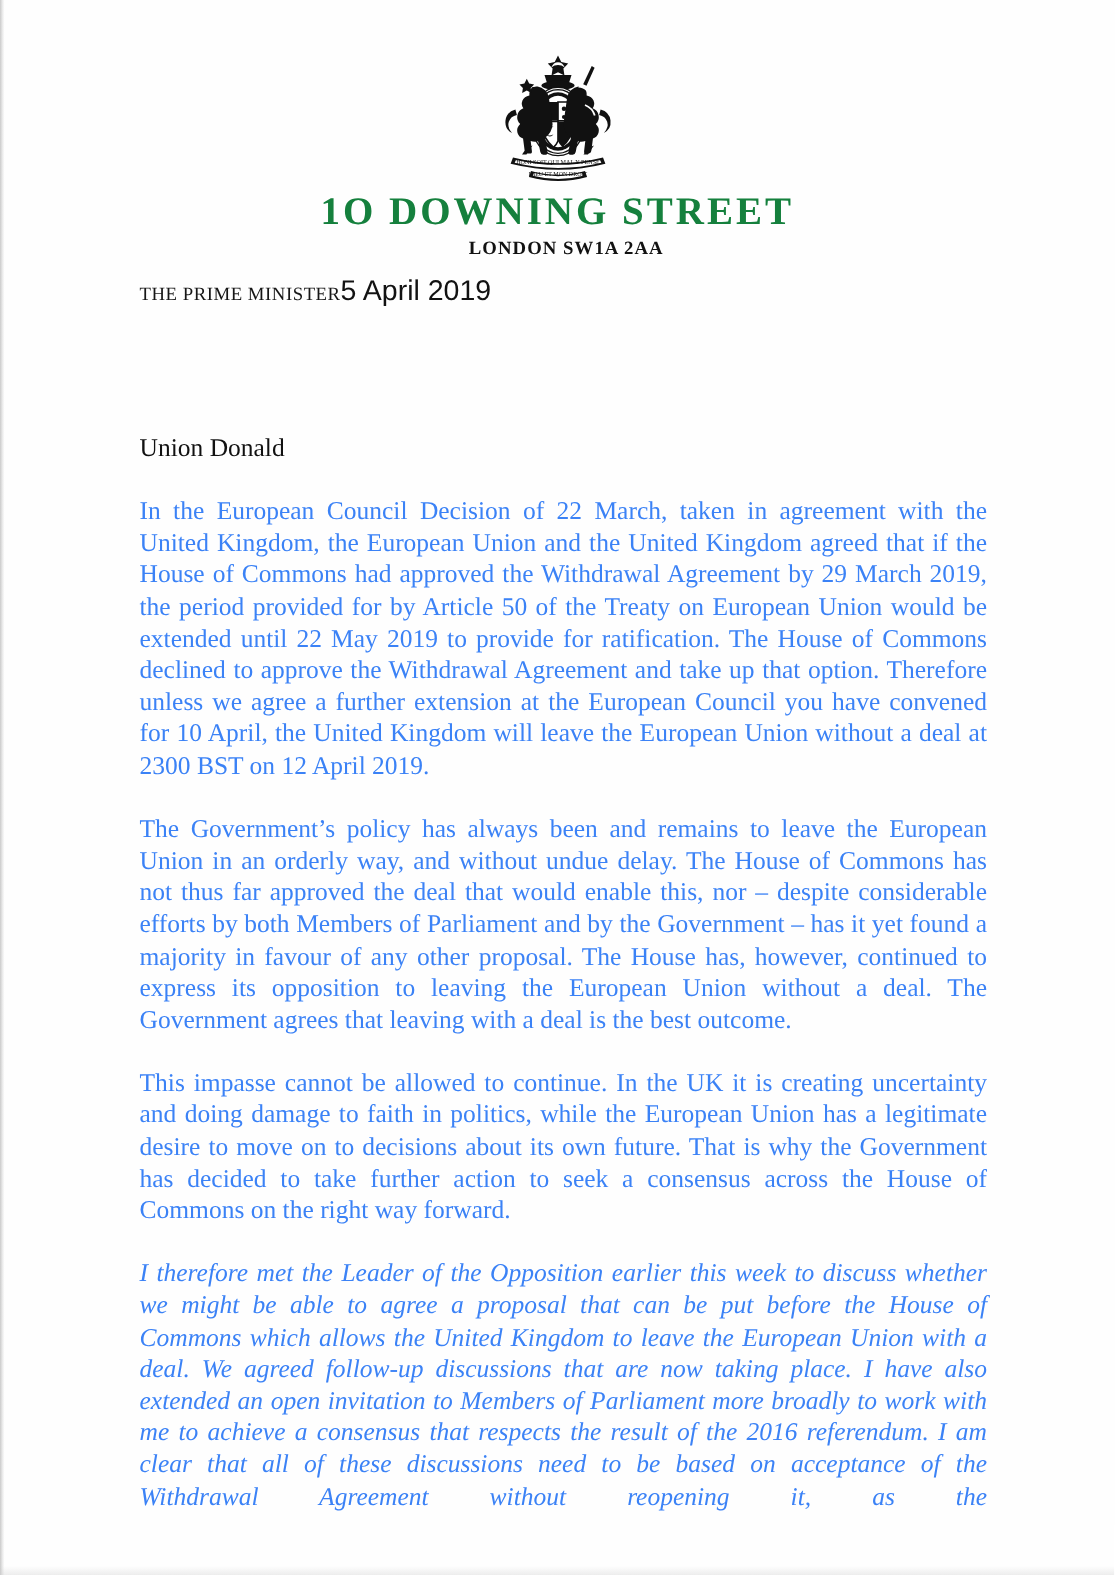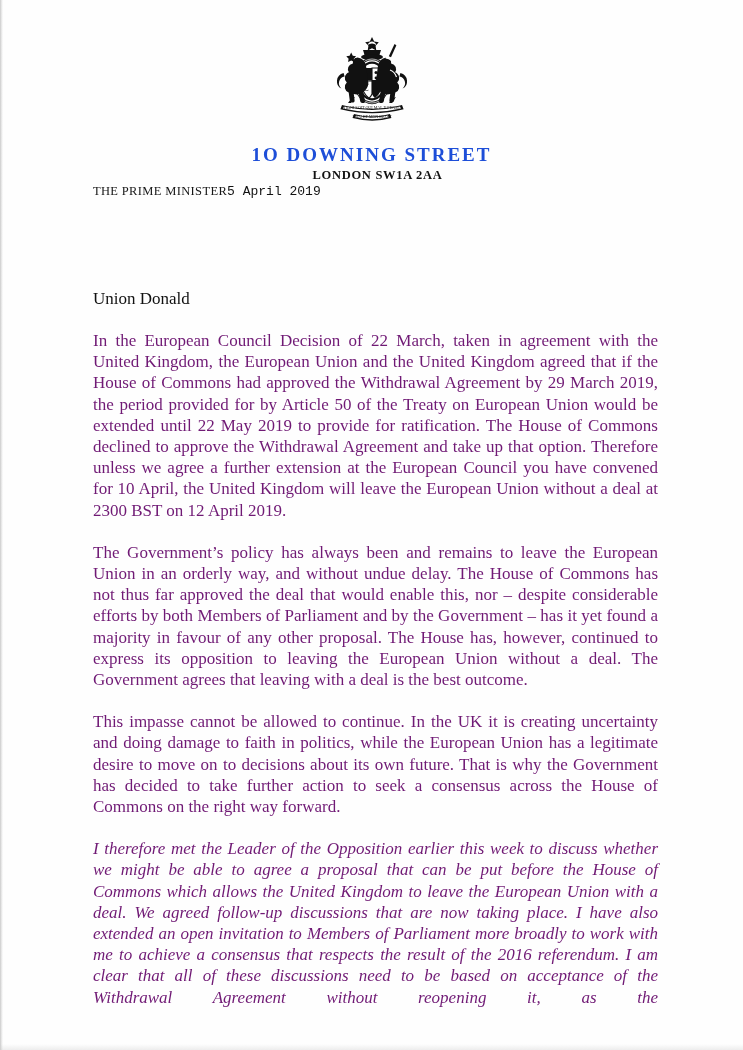--- a/index.html
+++ b/index.html
@@ -44,26 +44,26 @@
     width: 743px;
     text-align: center;
   }
   .crest {
     display: block;
     margin: 0 auto;
     width: 108px;
     height: 92px;
   }
   .address-line1 {
-    margin-top: 18px;
+    margin-top: 0;
     font-family: "Liberation Serif", "DejaVu Serif", serif;
     font-weight: bold;
-    font-size: 19px;
+    font-size: 26px;
     letter-spacing: 2.0px;
-    color: #1d4ed8;
+    color: #15803d;
     white-space: nowrap;
   }
   .address-line2 {
     margin-top: 2px;
     font-family: "Liberation Serif", "DejaVu Serif", serif;
     font-weight: bold;
     font-size: 12.5px;
     letter-spacing: 0.7px;
     color: #121212;
     white-space: nowrap;
@@ -81,43 +81,43 @@
     align-items: baseline;
   }
   .pm-label {
     font-family: "Liberation Serif", "DejaVu Serif", serif;
     font-size: 12.5px;
     letter-spacing: 0.35px;
     color: #161616;
     white-space: nowrap;
   }
   .letter-date {
-    font-family: Liberation Mono, monospace;
-    font-size: 13px;
+    font-family: Liberation Sans, sans-serif;
+    font-size: 19px;
     color: #121212;
     white-space: nowrap;
   }
 
   
   .letter-body {
     position: absolute;
     left: 93px;
     top: 288px;
     width: 565px;
   }
   .salutation {
     font-size: 17px;
     line-height: 21px;
     color: #111111;
     margin: 0 0 21px 0;
   }
   .para {
     font-size: 17px;
     line-height: 21.2px;
-    color: #701a75;
+    color: #3b82f6;
     text-align: justify;
     text-justify: inter-word;
     margin: 0 0 21px 0;
     hyphens: none;
   }
   .para.last {
     margin-bottom: 0;
     text-align-last: justify;
     font-style: italic;
   }

